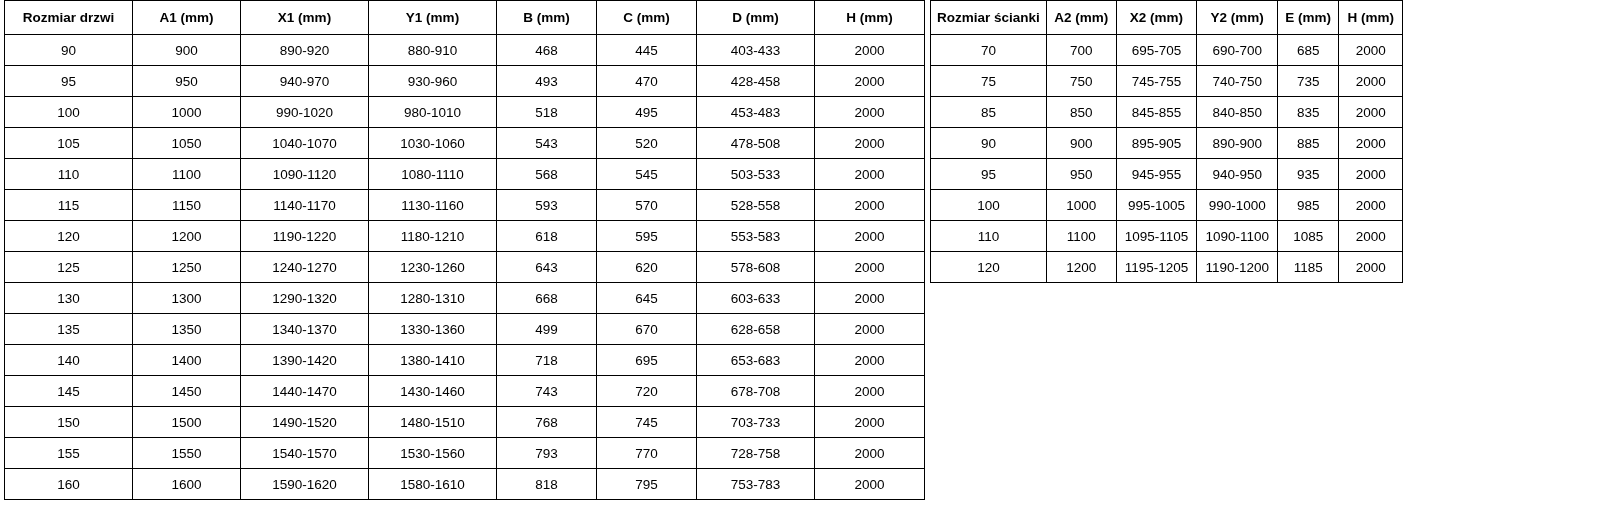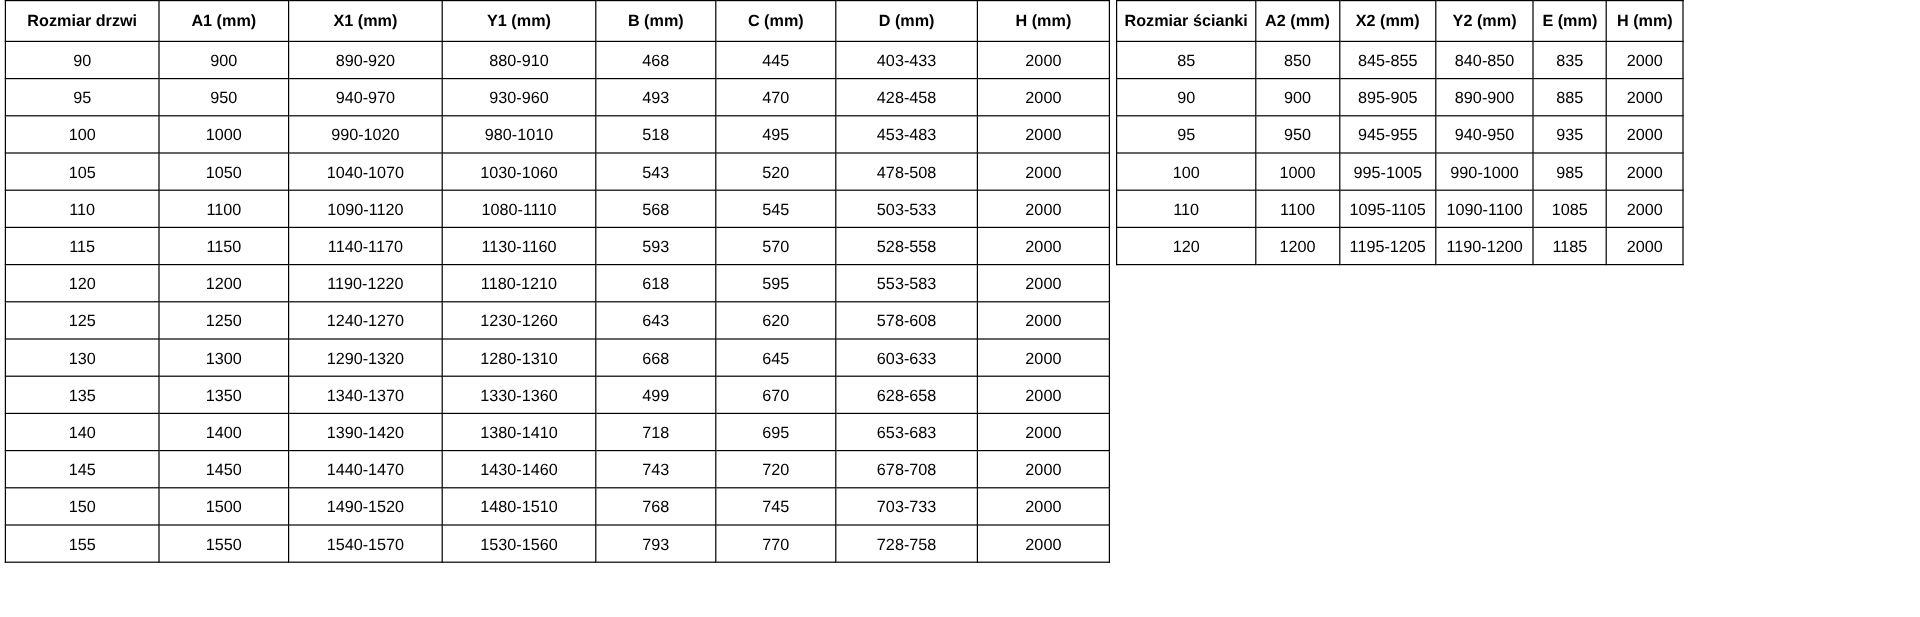--- a/index.html
+++ b/index.html
@@ -229,20 +229,30 @@
           <tr>
             <td>155</td>
             <td>1550</td>
             <td>1540-1570</td>
             <td>1530-1560</td>
             <td>793</td>
             <td>770</td>
             <td>728-758</td>
             <td>2000</td>
           </tr>
+          <tr>
+            <td>160</td>
+            <td>1600</td>
+            <td>1590-1620</td>
+            <td>1580-1610</td>
+            <td>818</td>
+            <td>795</td>
+            <td>753-783</td>
+            <td>2000</td>
+          </tr>
         </tbody>
     </table>
   </div>
 
   <div class="table-wrap" id="wall-table-wrap">
     <table class="spec" id="wall-table">
       <colgroup>
         <col class="w0">
           <col class="w1">
           <col class="w2">
@@ -255,20 +265,36 @@
             <th>Rozmiar ścianki</th>
             <th>A2 (mm)</th>
             <th>X2 (mm)</th>
             <th>Y2 (mm)</th>
             <th>E (mm)</th>
             <th>H (mm)</th>
           </tr>
       </thead>
       <tbody id="wall-body">
           <tr>
+            <td>70</td>
+            <td>700</td>
+            <td>695-705</td>
+            <td>690-700</td>
+            <td>685</td>
+            <td>2000</td>
+          </tr>
+          <tr>
+            <td>75</td>
+            <td>750</td>
+            <td>745-755</td>
+            <td>740-750</td>
+            <td>735</td>
+            <td>2000</td>
+          </tr>
+          <tr>
             <td>85</td>
             <td>850</td>
             <td>845-855</td>
             <td>840-850</td>
             <td>835</td>
             <td>2000</td>
           </tr>
           <tr>
             <td>90</td>
             <td>900</td>

